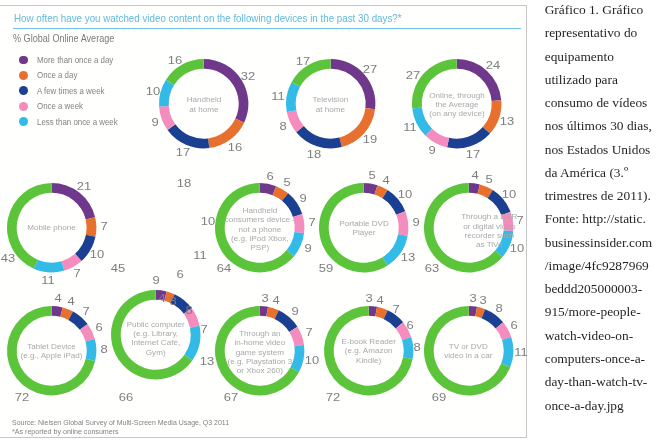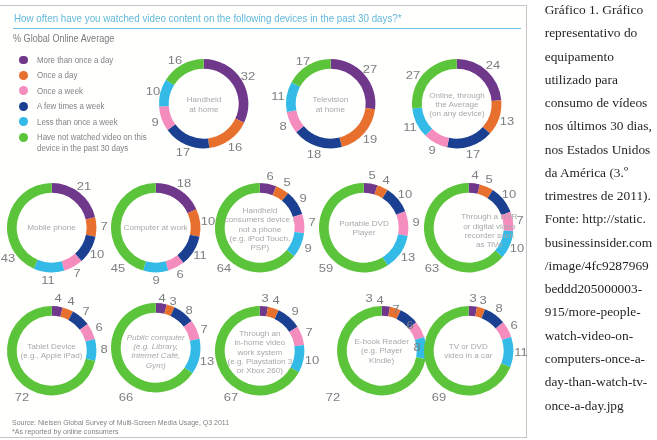--- a/index.html
+++ b/index.html
@@ -91,35 +91,30 @@
     <div id="legend">
         <div class="legend-row">
           <span class="legend-dot" style="background: rgb(112, 56, 139);"></span>
           <span class="legend-label">More than once a day</span>
         </div>
         <div class="legend-row">
           <span class="legend-dot" style="background: rgb(232, 112, 47);"></span>
           <span class="legend-label">Once a day</span>
         </div>
         <div class="legend-row">
+          <span class="legend-dot" style="background: rgb(27, 64, 145);"></span>
+          <span class="legend-label">A few times a week</span>
+        </div>
+        <div class="legend-row">
           <span class="legend-dot" style="background: rgb(244, 140, 190);"></span>
           <span class="legend-label">Once a week</span>
-        </div>
-        <div class="legend-row">
-          <span class="legend-dot" style="background: rgb(27, 64, 145);"></span>
-          <span class="legend-label">A few times a week</span>
         </div>
         <div class="legend-row">
           <span class="legend-dot" style="background: rgb(51, 186, 231);"></span>
           <span class="legend-label">Less than once a week</span>
-        </div>
-        <div class="legend-row" style="height: 22px;">
-          <span class="legend-dot" style="background: rgb(92, 196, 58);"></span>
-          <span class="legend-label">Have not watched video on this
-device in the past 30 days</span>
         </div>
       </div>
 
     <div id="source">Source: Nielsen Global Survey of Multi-Screen Media Usage, Q3 2011</div>
     <div id="footnote">*As reported by online consumers</div>
   </div>
 
   <div id="donuts">
       <div class="donut" style="left: 159.3px; top: 59.3px; width: 89.4px; height: 89.4px;">
         <svg width="89.4" height="89.4">
@@ -202,56 +197,41 @@
             <div>Mobile phone</div>
           </div>
         </div>
       </div>
       <div class="seg-value" style="left: 84.0152px; top: 185.854px;">21</div>
       <div class="seg-value" style="left: 104.093px; top: 226.365px;">7</div>
       <div class="seg-value" style="left: 97.0529px; top: 253.5px;">10</div>
       <div class="seg-value" style="left: 77.0739px; top: 273.164px;">7</div>
       <div class="seg-value" style="left: 48.1639px; top: 279.694px;">11</div>
       <div class="seg-value" style="left: 8.21595px; top: 258.303px;">43</div>
-      <div class="donut" style="left: 111px; top: 182.5px; width: 89.4px; height: 89.4px;">
-        <svg width="89.4" height="89.4">
-          <path d="M 44.7 0 A 44.7 44.7 0 0 1 85.36055019234698 26.13094891881568 L 76.53711983740814 30.160474544933976 A 35 35 0 0 0 44.7 9.700000000000003 Z" fill="#70388B"></path>
-          <path d="M 85.36055019234698 26.13094891881568 A 44.7 44.7 0 0 1 88.45246934580061 53.854858062514026 L 78.95808561751726 51.86823338228167 A 35 35 0 0 0 76.53711983740814 30.160474544933976 Z" fill="#E8702F"></path>
-          <path d="M 88.45246934580061 53.854858062514026 A 44.7 44.7 0 0 1 72.33170668406106 79.83657333500261 L 66.3355645177212 72.21185831599756 A 35 35 0 0 0 78.95808561751726 51.86823338228167 Z" fill="#1B4091"></path>
-          <path d="M 72.33170668406106 79.83657333500261 A 44.7 44.7 0 0 1 57.29344529081192 87.58933592056803 L 54.56063948945005 78.28225407650741 A 35 35 0 0 0 66.3355645177212 72.21185831599756 Z" fill="#F48CBE"></path>
-          <path d="M 57.29344529081192 87.58933592056803 A 44.7 44.7 0 0 1 32.1065547091881 87.58933592056803 L 34.83936051054997 78.28225407650741 A 35 35 0 0 0 54.56063948945005 78.28225407650741 Z" fill="#33BAE7"></path>
-          <path d="M 32.1065547091881 87.58933592056803 A 44.7 44.7 0 0 1 44.699999999999996 0 L 44.699999999999996 9.700000000000003 A 35 35 0 0 0 34.83936051054997 78.28225407650741 Z" fill="#5CC43A"></path>
-        </svg>
-        <div class="donut-label">
-          <div>
-            <div>Computer at work</div>
-          </div>
-        </div>
-      </div>
       <div class="seg-value" style="left: 184.138px; top: 182.95px;">18</div>
       <div class="seg-value" style="left: 207.976px; top: 221.37px;">10</div>
       <div class="seg-value" style="left: 200.396px; top: 254.932px;">11</div>
       <div class="seg-value" style="left: 179.803px; top: 273.953px;">6</div>
       <div class="seg-value" style="left: 155.7px; top: 279.8px;">9</div>
       <div class="seg-value" style="left: 118.066px; top: 268.127px;">45</div>
       <div class="donut" style="left: 215.2px; top: 182.5px; width: 89.4px; height: 89.4px;">
         <svg width="89.4" height="89.4">
           <path d="M 44.7 0 A 44.7 44.7 0 0 1 61.1551675050051 3.138991080795158 L 57.584359343963726 12.157822993911203 A 35 35 0 0 0 44.7 9.700000000000003 Z" fill="#70388B"></path>
           <path d="M 61.1551675050051 3.138991080795158 A 44.7 44.7 0 0 1 73.19285234176644 10.258058047922226 L 67.00983964120415 17.732036502847382 A 35 35 0 0 0 57.584359343963726 12.157822993911203 Z" fill="#E8702F"></path>
           <path d="M 73.19285234176644 10.258058047922226 A 44.7 44.7 0 0 1 87.21222627839336 30.886940351439854 L 77.98697807033037 33.88440519687684 A 35 35 0 0 0 67.00983964120415 17.732036502847382 Z" fill="#1B4091"></path>
           <path d="M 87.21222627839336 30.886940351439854 A 44.7 44.7 0 0 1 89.04752714875717 50.302395540324405 L 79.42401454600673 49.086663174750655 A 35 35 0 0 0 77.98697807033037 33.88440519687684 Z" fill="#F48CBE"></path>
           <path d="M 89.04752714875717 50.302395540324405 A 44.7 44.7 0 0 1 79.14194195207779 73.19285234176644 L 71.66796349715263 67.00983964120414 A 35 35 0 0 0 79.42401454600673 49.086663174750655 Z" fill="#33BAE7"></path>
           <path d="M 79.14194195207779 73.19285234176644 A 44.7 44.7 0 1 1 44.699999999999996 0 L 44.699999999999996 9.700000000000003 A 35 35 0 1 0 71.66796349715263 67.00983964120414 Z" fill="#5CC43A"></path>
         </svg>
         <div class="donut-label">
           <div style="margin-top: 2.4px;">
             <div>Handheld</div>
             <div>consumers device -</div>
             <div>not a phone</div>
-            <div>(e.g. iPod Touch,</div>
+            <div>(e.g. iPod Xbox,</div>
             <div>PSP)</div>
           </div>
         </div>
       </div>
       <div class="seg-value" style="left: 269.756px; top: 175.532px;">6</div>
       <div class="seg-value" style="left: 286.676px; top: 181.925px;">5</div>
       <div class="seg-value" style="left: 303.404px; top: 197.634px;">9</div>
       <div class="seg-value" style="left: 312.267px; top: 222.25px;">7</div>
       <div class="seg-value" style="left: 308.174px; top: 248.09px;">9</div>
       <div class="seg-value" style="left: 224.062px; top: 267.994px;">64</div>
@@ -316,21 +296,21 @@
             <div>(e.g., Apple iPad)</div>
           </div>
         </div>
       </div>
       <div class="seg-value" style="left: 58.0276px; top: 298.107px;">4</div>
       <div class="seg-value" style="left: 70.6807px; top: 301.322px;">4</div>
       <div class="seg-value" style="left: 86.0018px; top: 310.596px;">7</div>
       <div class="seg-value" style="left: 98.8401px; top: 327.372px;">6</div>
       <div class="seg-value" style="left: 104.094px; top: 349.482px;">8</div>
       <div class="seg-value" style="left: 21.9759px; top: 396.822px;">72</div>
-      <div class="donut" style="left: 111px; top: 303px; width: 89.4px; height: 89.4px; font-style: italic;">
+      <div class="donut" style="left: 111px; top: 290px; width: 89.4px; height: 89.4px;">
         <svg width="89.4" height="89.4">
           <path d="M 44.7 0 A 44.7 44.7 0 0 1 55.70866713539046 1.3768047357749253 L 53.319761739120054 10.778035028011686 A 35 35 0 0 0 44.7 9.700000000000003 Z" fill="#70388B"></path>
           <path d="M 55.70866713539046 1.3768047357749253 A 44.7 44.7 0 0 1 63.55602593317419 4.171734727384852 L 59.464226122172185 12.966458958802463 A 35 35 0 0 0 53.319761739120054 10.778035028011686 Z" fill="#E8702F"></path>
           <path d="M 63.55602593317419 4.171734727384852 A 44.7 44.7 0 0 1 80.6163138723488 18.089693766833026 L 72.82239341235365 23.86418975031669 A 35 35 0 0 0 59.464226122172185 12.966458958802463 Z" fill="#1B4091"></path>
           <path d="M 80.6163138723488 18.089693766833026 A 44.7 44.7 0 0 1 88.48949710638395 35.72392384334938 L 78.98707827121785 37.67175245004986 A 35 35 0 0 0 72.82239341235365 23.86418975031669 Z" fill="#F48CBE"></path>
           <path d="M 88.48949710638395 35.72392384334938 A 44.7 44.7 0 0 1 81.42651737413192 70.18044194215608 L 73.45678094171403 64.65112903748239 A 35 35 0 0 0 78.98707827121785 37.67175245004986 Z" fill="#33BAE7"></path>
           <path d="M 81.42651737413192 70.18044194215608 A 44.7 44.7 0 1 1 44.699999999999996 0 L 44.699999999999996 9.700000000000003 A 35 35 0 1 0 73.45678094171403 64.65112903748239 Z" fill="#5CC43A"></path>
         </svg>
         <div class="donut-label">
           <div style="margin-top: 6px;">
@@ -353,45 +333,45 @@
           <path d="M 53.07594476198189 0.7917598924276135 A 44.7 44.7 0 0 1 63.73233433295876 4.254230754768933 L 59.602275204777555 13.031053163689322 A 35 35 0 0 0 51.25834601050036 10.3199462244959 Z" fill="#E8702F"></path>
           <path d="M 63.73233433295876 4.254230754768933 A 44.7 44.7 0 0 1 82.44145826994009 20.748542264438857 L 74.25147739257054 25.946062175735122 A 35 35 0 0 0 59.602275204777555 13.031053163689322 Z" fill="#1B4091"></path>
           <path d="M 82.44145826994009 20.748542264438857 A 44.7 44.7 0 0 1 89.04752714875717 39.0976044596756 L 79.42401454600673 40.31333682524935 A 35 35 0 0 0 74.25147739257054 25.946062175735122 Z" fill="#F48CBE"></path>
           <path d="M 89.04752714875717 39.0976044596756 A 44.7 44.7 0 0 1 83.87090859796069 66.23438923234669 L 75.37073380153522 61.56137859356004 A 35 35 0 0 0 79.42401454600673 40.31333682524935 Z" fill="#33BAE7"></path>
           <path d="M 83.87090859796069 66.23438923234669 A 44.7 44.7 0 1 1 44.699999999999996 0 L 44.699999999999996 9.700000000000003 A 35 35 0 1 0 75.37073380153522 61.56137859356004 Z" fill="#5CC43A"></path>
         </svg>
         <div class="donut-label">
           <div style="margin-top: 2.4px;">
             <div>Through an</div>
             <div>in-home video</div>
-            <div>work system</div>
+            <div>game system</div>
             <div>(e.g. Playstation 3</div>
             <div>or Xbox 260)</div>
           </div>
         </div>
       </div>
       <div class="seg-value" style="left: 264.85px; top: 297.933px;">3</div>
       <div class="seg-value" style="left: 276.154px; top: 300.274px;">4</div>
       <div class="seg-value" style="left: 294.685px; top: 310.844px;">9</div>
       <div class="seg-value" style="left: 309.39px; top: 332.482px;">7</div>
       <div class="seg-value" style="left: 311.568px; top: 360.156px;">10</div>
       <div class="seg-value" style="left: 230.539px; top: 396.925px;">67</div>
-      <div class="donut" style="left: 337px; top: 305.6px; width: 89.4px; height: 89.4px;">
+      <div class="donut" style="left: 324px; top: 305.6px; width: 89.4px; height: 89.4px;">
         <svg width="89.4" height="89.4">
           <path d="M 44.7 0 A 44.7 44.7 0 0 1 53.07594476198189 0.7917598924276135 L 51.25834601050036 10.3199462244959 A 35 35 0 0 0 44.7 9.700000000000003 Z" fill="#70388B"></path>
           <path d="M 53.07594476198189 0.7917598924276135 A 44.7 44.7 0 0 1 63.73233433295876 4.254230754768933 L 59.602275204777555 13.031053163689322 A 35 35 0 0 0 51.25834601050036 10.3199462244959 Z" fill="#E8702F"></path>
           <path d="M 63.73233433295876 4.254230754768933 A 44.7 44.7 0 0 1 79.14194195207779 16.207147658233573 L 71.66796349715263 22.390160358795864 A 35 35 0 0 0 59.602275204777555 13.031053163689322 Z" fill="#1B4091"></path>
           <path d="M 79.14194195207779 16.207147658233573 A 44.7 44.7 0 0 1 87.21222627839336 30.886940351439854 L 77.98697807033037 33.88440519687684 A 35 35 0 0 0 71.66796349715263 22.390160358795864 Z" fill="#F48CBE"></path>
           <path d="M 87.21222627839336 30.886940351439854 A 44.7 44.7 0 0 1 88.60824010757239 53.0759447619819 L 79.0800537755041 51.258346010500375 A 35 35 0 0 0 77.98697807033037 33.88440519687684 Z" fill="#33BAE7"></path>
           <path d="M 88.60824010757239 53.0759447619819 A 44.7 44.7 0 1 1 44.699999999999996 0 L 44.699999999999996 9.700000000000003 A 35 35 0 1 0 79.0800537755041 51.258346010500375 Z" fill="#5CC43A"></path>
         </svg>
         <div class="donut-label">
           <div>
             <div>E-book Reader</div>
-            <div>(e.g. Player</div>
+            <div>(e.g. Amazon</div>
             <div>Kindle)</div>
           </div>
         </div>
       </div>
       <div class="seg-value" style="left: 369.05px; top: 297.933px;">3</div>
       <div class="seg-value" style="left: 380.354px; top: 300.274px;">4</div>
       <div class="seg-value" style="left: 396.339px; top: 308.738px;">7</div>
       <div class="seg-value" style="left: 410.194px; top: 324.96px;">6</div>
       <div class="seg-value" style="left: 416.596px; top: 346.997px;">8</div>
       <div class="seg-value" style="left: 333.276px; top: 396.694px;">72</div>

